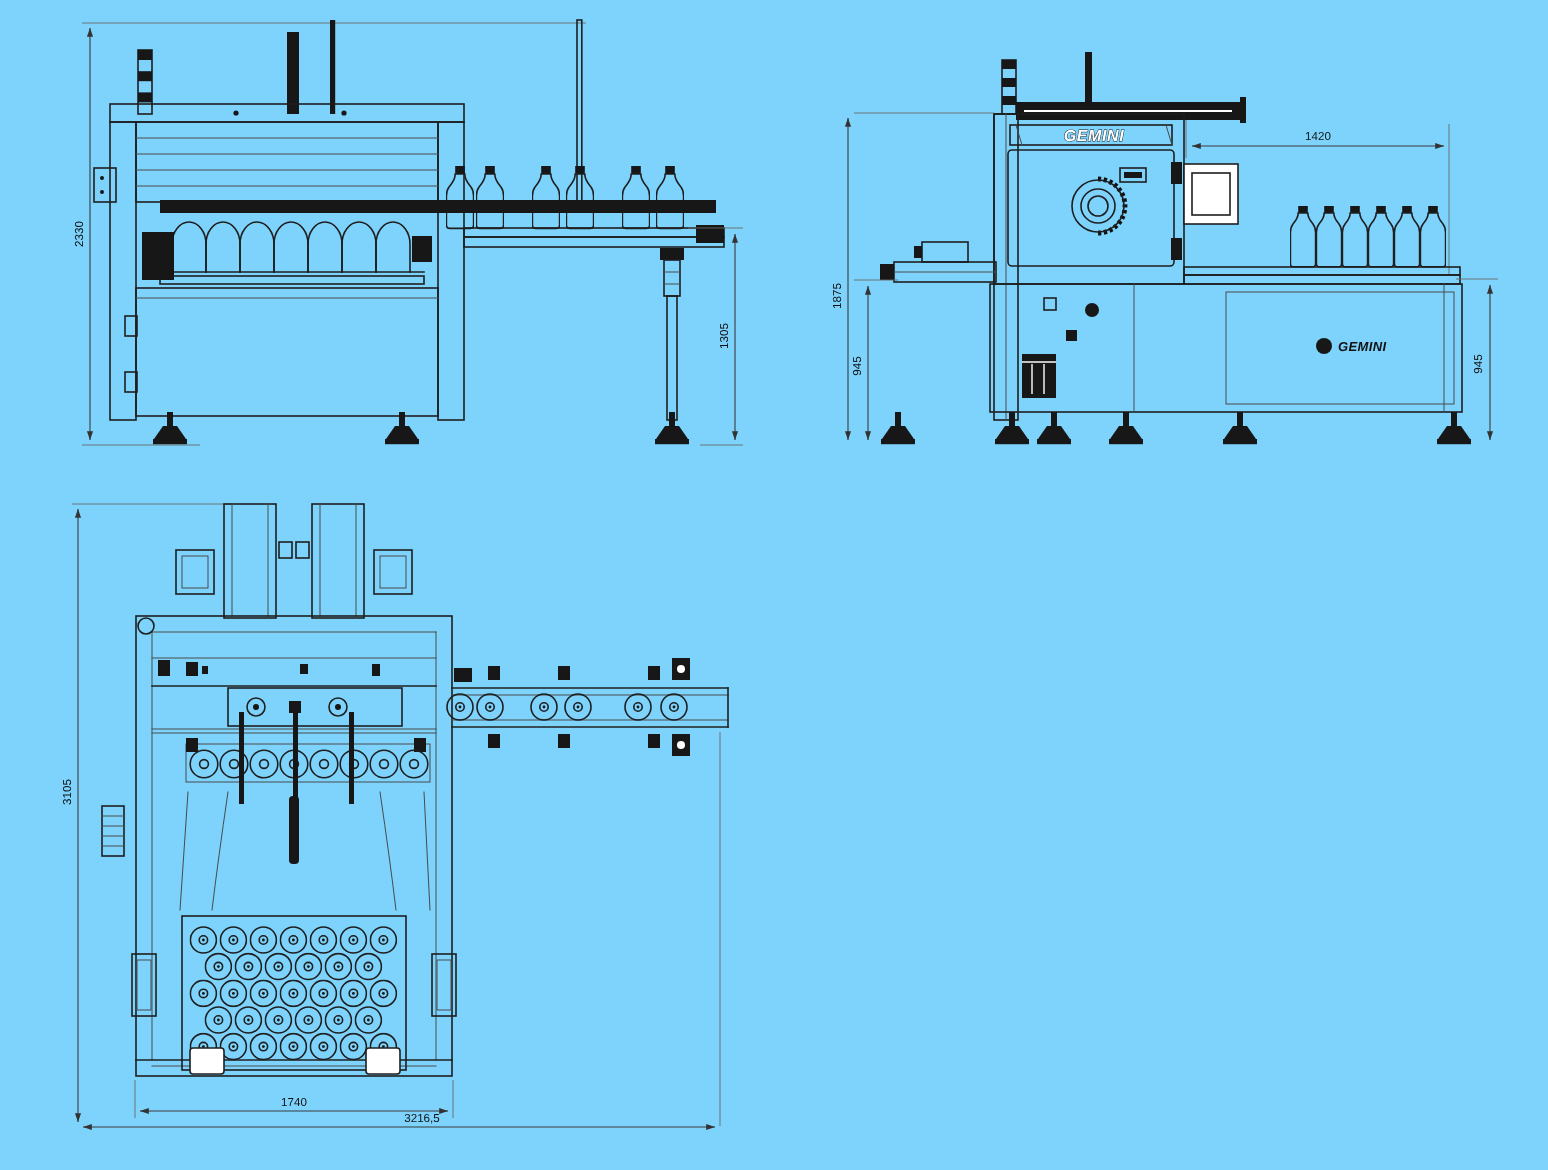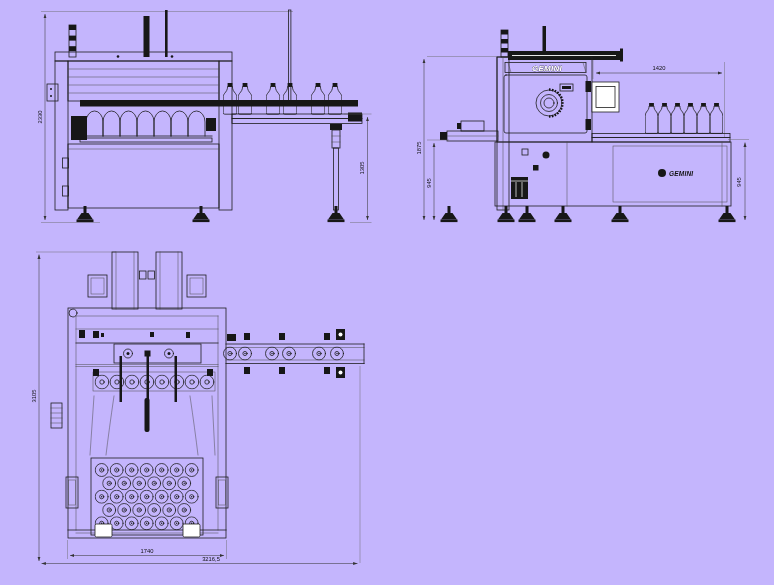--- a/index.html
+++ b/index.html
@@ -1,16 +1,16 @@
 <!DOCTYPE html>
 <html><head>
 <meta charset="utf-8">
 <style>
   html,body{margin:0;padding:0;background:#fff;}
-  .canvas{position:relative;width:774px;height:585px;background:#c4b5fd;overflow:hidden;
+  .canvas{position:relative;width:774px;height:585px;background:#7dd3fc;overflow:hidden;
           font-family:"Liberation Sans",sans-serif;}
   svg{position:absolute;left:0;top:0;}
   .ln{fill:none;stroke:#1f1f1f;stroke-width:.8;stroke-linecap:square;}
   .lt{fill:none;stroke:#4a4a4a;stroke-width:.5;stroke-linecap:square;}
   .fl{fill:#171717;stroke:none;}
   .wh{fill:#ffffff;stroke:#1f1f1f;stroke-width:.8;}
   .dim{fill:none;stroke:#3a3a3a;stroke-width:.55;}
   .ext{fill:none;stroke:#6a6a6a;stroke-width:.45;}
   .dimtxt{font:5.8px "Liberation Sans",sans-serif;fill:#111;}
   .logo{font:italic bold 8px "Liberation Sans",sans-serif;fill:#ffffff;stroke:#111;

